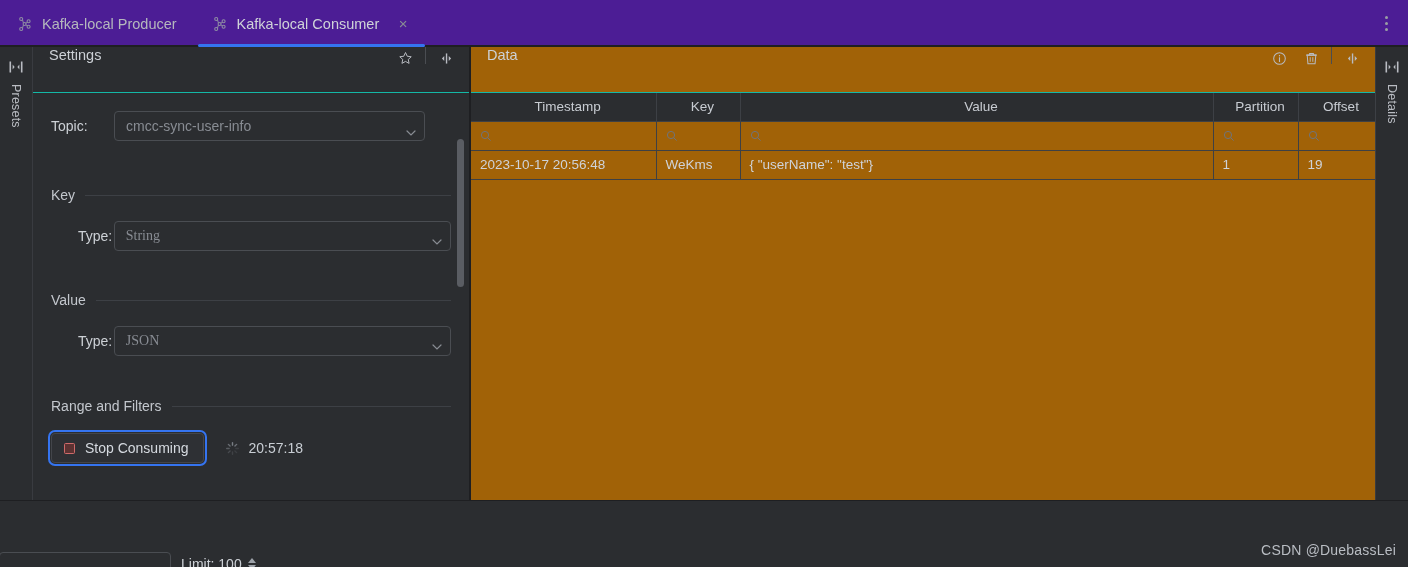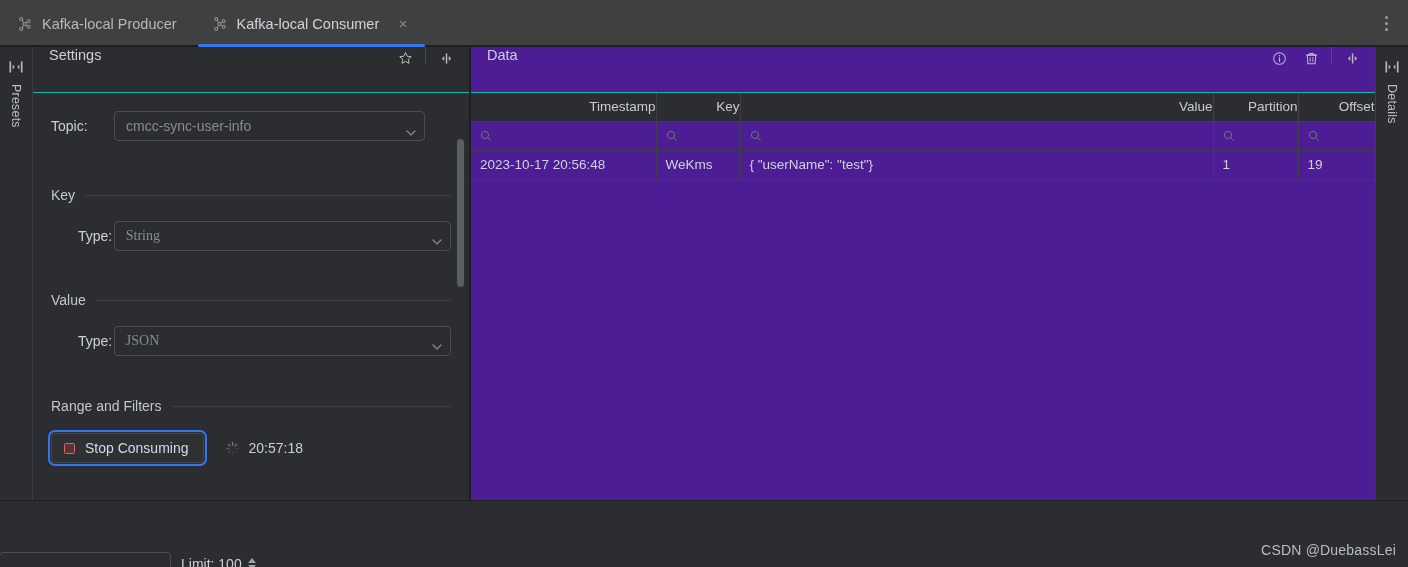--- a/index.html
+++ b/index.html
@@ -7,21 +7,21 @@
     width: 1408px; height: 567px;
     background: #1e1f22;
     font-family: "Liberation Sans", sans-serif;
     overflow: hidden;
     -webkit-font-smoothing: antialiased;
   }
 
   
   .tabbar {
     position: absolute; left: 0; top: 0; width: 1408px; height: 45px;
-    background: #404040;
+    background: #4c1d95;
     display: flex; align-items: stretch;
   }
   .tab {
     display: flex; align-items: center; gap: 9px;
     padding: 0 18px 0 17px;
     height: 47px;
     font-size: 14.5px; color: #b5b8bd;
     position: relative; cursor: default;
   }
   .tab.active { color: #cfd3d8; }
@@ -115,25 +115,25 @@
     position: absolute; right: 3px; top: 0; width: 8px; height: 407px;
   }
   .sbar-thumb {
     position: absolute; right: 2px; top: 46px; width: 7px; height: 148px;
     background: #5a5d63; border-radius: 4px;
   }
 
   
   .data {
     position: absolute; left: 471px; top: 47px; width: 904px; height: 453px;
-    background: #4c1d95;
+    background: #a16207;
   }
   .table { width: 100%; border-collapse: collapse; table-layout: fixed; }
   .table th {
-    font-weight: normal; text-align: right; font-size: 13.5px; color: #c8ccd2;
+    font-weight: normal; text-align: center; font-size: 13.5px; color: #c8ccd2;
     padding: 5px 0 6px 9px; height: 28px;
     border-bottom: 1px solid #3d4045; border-right: 1px solid #3d4045;
     background: #2b2d30;
   }
   .table td {
     font-size: 13.5px; color: #cfd3d9; padding: 5px 0 5px 9px; height: 29px;
     border-bottom: 1px solid #3d4045; border-right: 1px solid #3d4045;
     white-space: nowrap; overflow: hidden; text-overflow: ellipsis;
   }
   .filter-td { height: 30px; }

